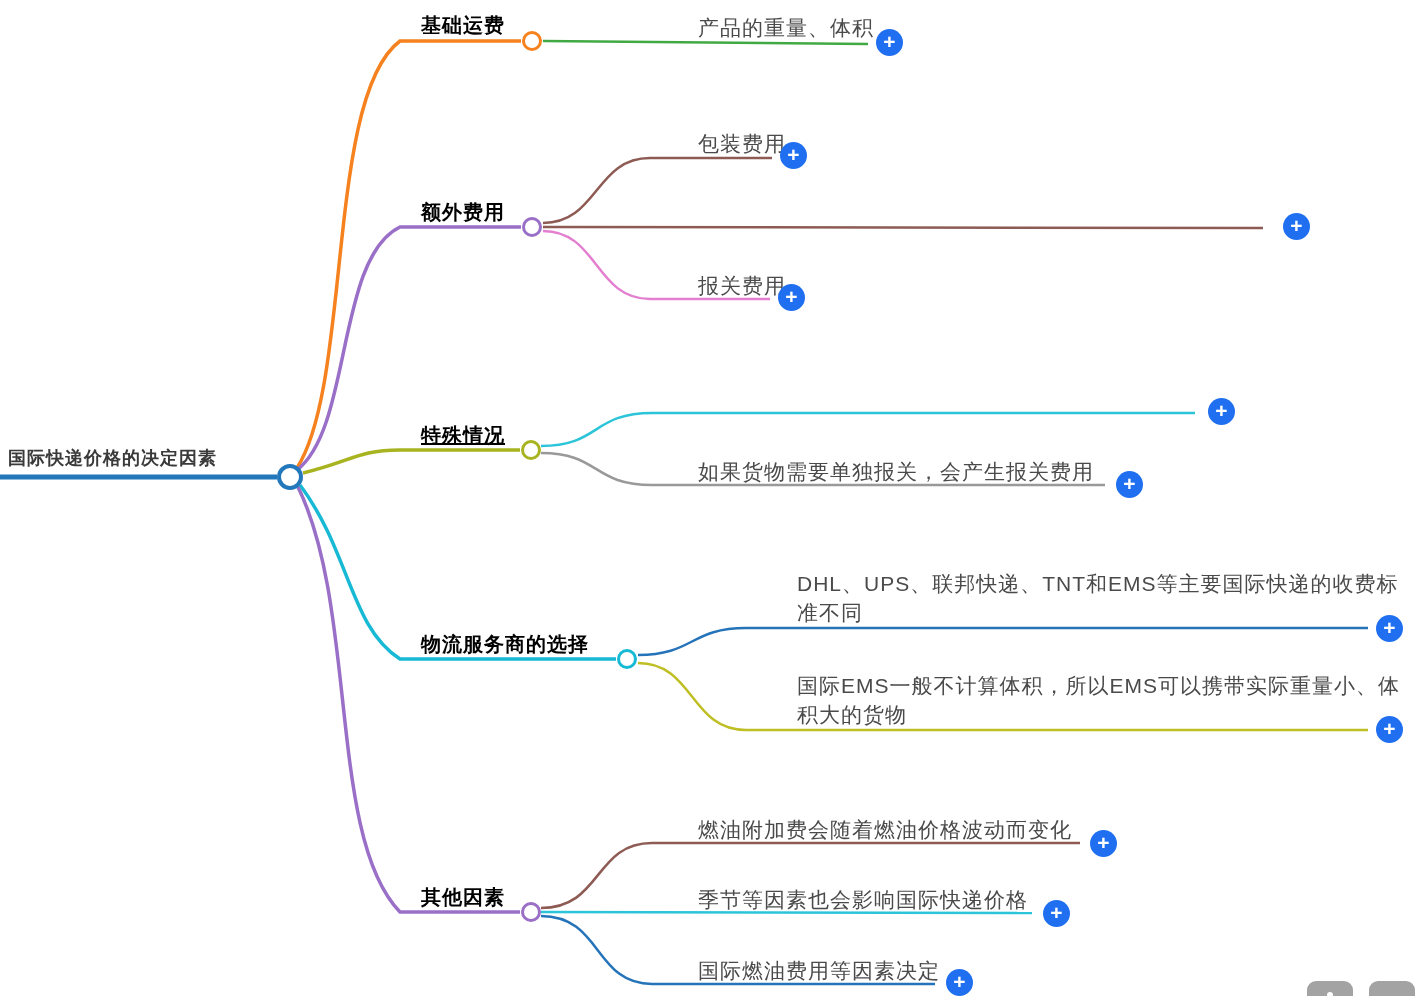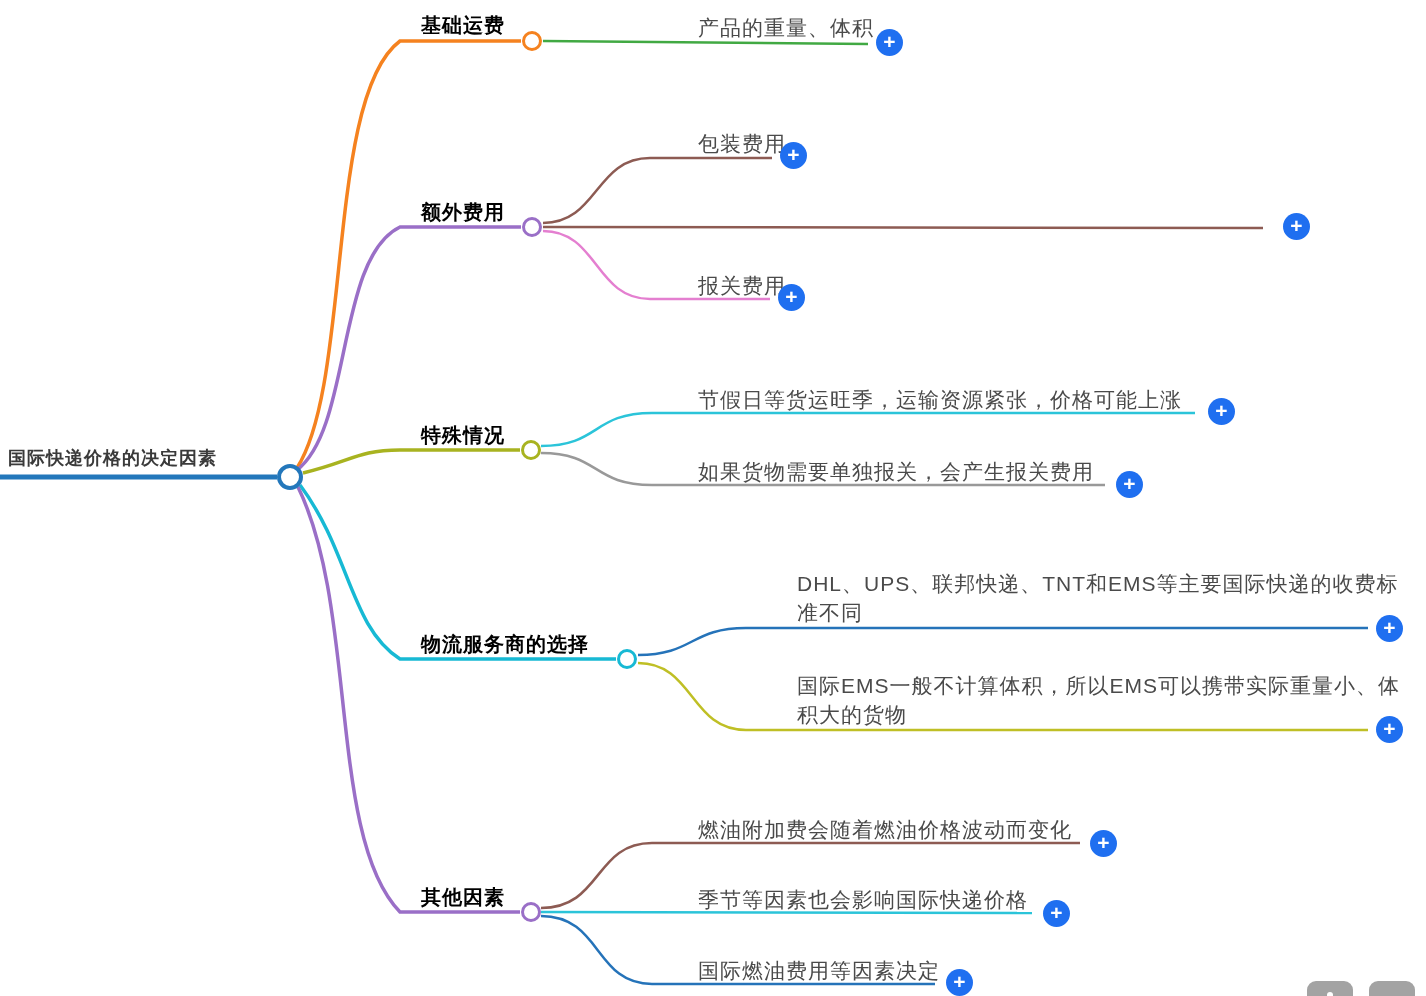--- a/index.html
+++ b/index.html
@@ -68,21 +68,21 @@
 
   <div class="node root-label" style="left:8px;top:446px;">国际快递价格的决定因素</div>
   <div class="junction root" style="left: 277px; top: 464px; border-color: rgb(35, 119, 187);"></div>
 
   <div class="node branch-label" style="left:421px;top:12px;">基础运费</div>
   <div class="junction small" style="left: 522px; top: 31px; border-color: rgb(245, 130, 31);"></div>
 
   <div class="node branch-label" style="left:421px;top:199px;">额外费用</div>
   <div class="junction small" style="left: 522px; top: 217px; border-color: rgb(154, 111, 199);"></div>
 
-  <div class="node branch-label" style="left:421px;top:422px;">特殊情况</div>
+  <div class="node branch-label" style="left:421px;top:422px;text-decoration:underline;">特殊情况</div>
   <div class="junction small" style="left: 521px; top: 440px; border-color: rgb(168, 179, 32);"></div>
 
   <div class="node branch-label" style="left:421px;top:631px;">物流服务商的选择</div>
   <div class="junction small" style="left: 617px; top: 649px; border-color: rgb(23, 185, 212);"></div>
 
   <div class="node branch-label" style="left:421px;top:884px;">其他因素</div>
   <div class="junction small" style="left: 521px; top: 902px; border-color: rgb(154, 111, 199);"></div>
 
   <div class="node leaf-label" style="left:658px;top:14px;">产品的重量、体积</div>
   <div class="plus-btn" style="left: 876px; top: 29px; background: rgb(31, 111, 240);">
@@ -96,21 +96,20 @@
 
   <div class="plus-btn" style="left: 1283px; top: 213px; background: rgb(31, 111, 240);">
       <span>+</span>
     </div>
 
   <div class="node leaf-label" style="left:658px;top:272px;">报关费用</div>
   <div class="plus-btn" style="left: 778px; top: 284px; background: rgb(31, 111, 240);">
       <span>+</span>
     </div>
 
-  <div class="node leaf-label" style="left:658px;top:386px;">节假日等货运旺季，运输资源紧张，价格可能上涨</div>
   <div class="plus-btn" style="left: 1208px; top: 398px; background: rgb(31, 111, 240);">
       <span>+</span>
     </div>
 
   <div class="node leaf-label" style="left:658px;top:458px;">如果货物需要单独报关，会产生报关费用</div>
   <div class="plus-btn" style="left: 1116px; top: 471px; background: rgb(31, 111, 240);">
       <span>+</span>
     </div>
 
   <div class="node leaf-label wrap" style="left:757px;top:569px;width:615px;">DHL、UPS、联邦快递、TNT和EMS等主要国际快递的收费标准不同</div>

